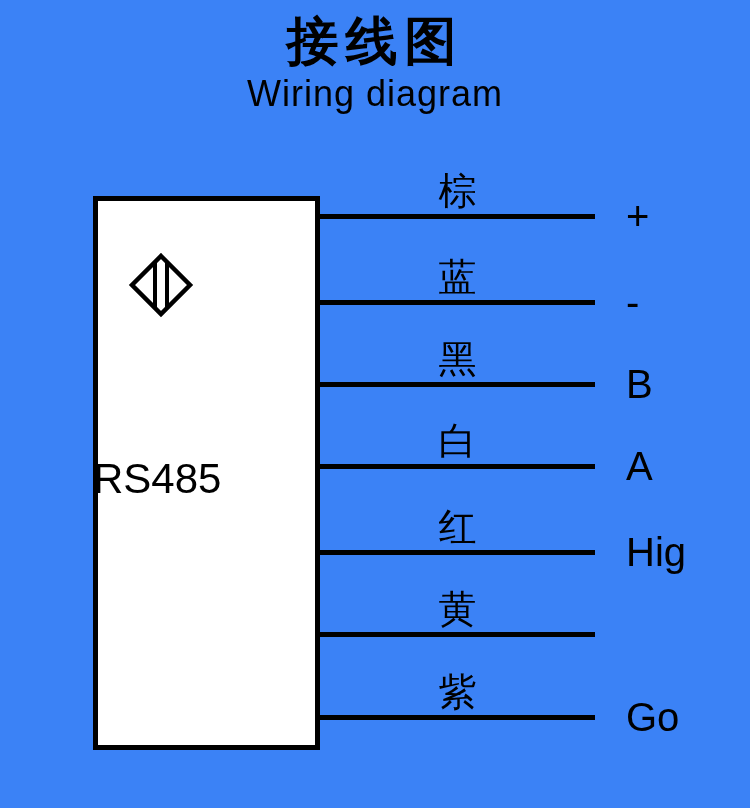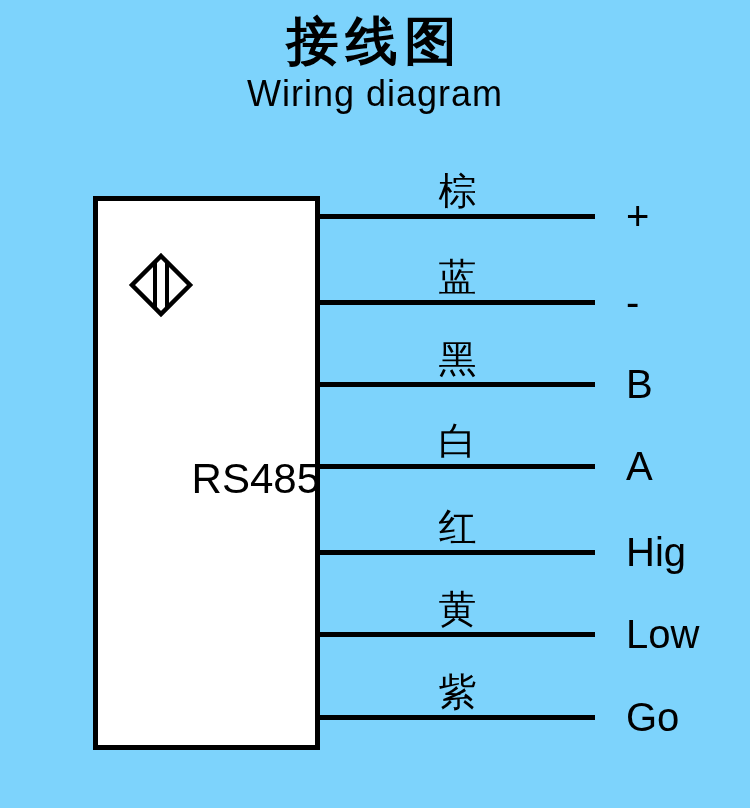--- a/index.html
+++ b/index.html
@@ -1,20 +1,20 @@
 <!DOCTYPE html>
 <html><head>
 <meta charset="utf-8">
 <style>
   html, body { margin: 0; padding: 0; background: #ffffff; }
   .canvas {
     position: relative;
     width: 750px;
     height: 808px;
-    background: #7dd3fc;
+    background: #3b82f6;
     color: #000000;
     font-family: "Liberation Sans", "DejaVu Sans", sans-serif;
     overflow: hidden;
   }
 
   
   .title-zh {
     position: absolute;
     top: 12px; left: 0; width: 100%;
     text-align: center;
@@ -44,21 +44,21 @@
   }
   .sensor-icon {
     position: absolute;
     left: 128px; top: 252px;
     width: 66px; height: 66px;
   }
   .device-label {
     position: absolute;
     left: 93px; top: 458px;
     width: 227px;
-    text-align: right;
+    text-align: left;
     font-size: 42px;
     line-height: 1;
     font-weight: 400;
   }
 
   
   .wire-row {
     position: absolute;
     left: 320px;
     width: 430px;
@@ -138,21 +138,20 @@
 
   <div class="wire-row r4">
     <div class="wire-color-label">红</div>
     <div class="wire-line"></div>
     <div class="terminal-label">Hig</div>
   </div>
 
   <div class="wire-row r5">
     <div class="wire-color-label">黄</div>
     <div class="wire-line"></div>
-    <div class="terminal-label">Low</div>
   </div>
 
   <div class="wire-row r6">
     <div class="wire-color-label">紫</div>
     <div class="wire-line"></div>
     <div class="terminal-label">Go</div>
   </div>
 
 </div>
 

